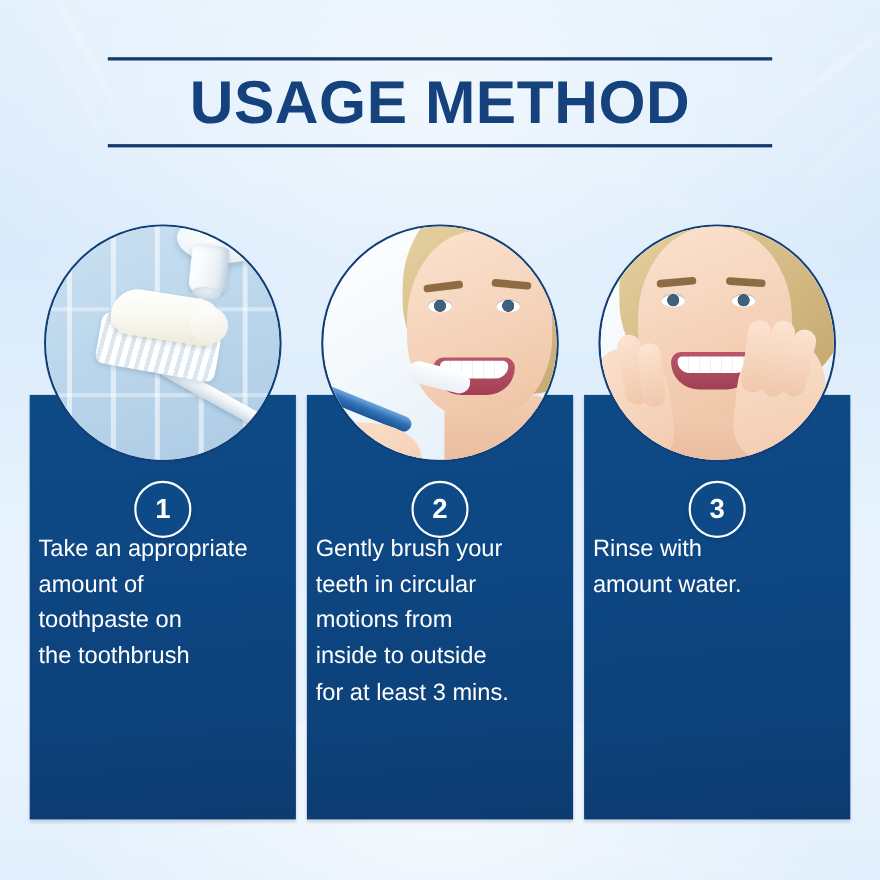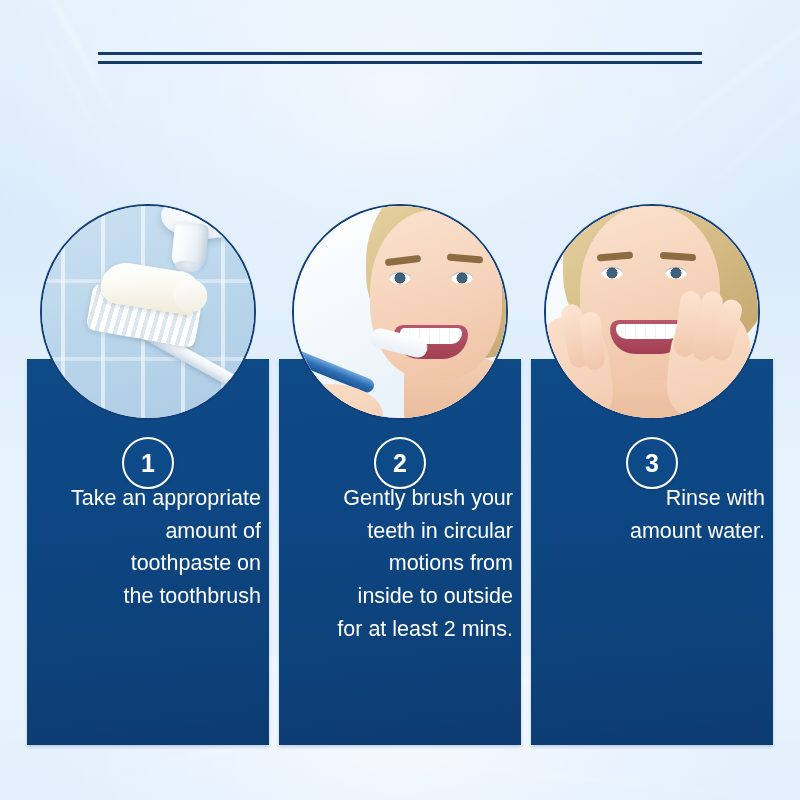--- a/index.html
+++ b/index.html
@@ -276,21 +276,21 @@
     font-weight: bold;
     line-height: 1;
   }
   .card-text {
     position: absolute;
     left: 8px;
     right: 8px;
     top: 278px;
     z-index: 4;
     color: #ffffff;
-    text-align: right;
+    text-align: left;
     font-size: 21.5px;
     line-height: 1.52;
     white-space: pre-line;
   }
 </style>
 </head>
 <body>
 
 <div class="bg">
   <div class="bg-glow-top"></div>
@@ -301,20 +301,21 @@
   <div class="bg-streak streak-9"></div>
   <div class="bg-glow-bottom"></div>
   <div class="bg-streak streak-5"></div>
   <div class="bg-streak streak-6"></div>
   <div class="bg-streak streak-7"></div>
   <div class="bg-streak streak-8"></div>
 </div>
 
 <div class="header">
   <div class="rule rule-top"></div>
+  <div class="title">USAGE METHOD</div>
   <div class="rule rule-bottom"></div>
 </div>
 
 <div class="cards">
 
   <div class="card">
     <div class="card-panel"></div>
     <div class="card-photo">
       <div class="photo-inner">
         <div class="tile-wall"></div>
@@ -354,21 +355,21 @@
         <div class="hand" style="left:-14%;top:84%;width:56%;height:34%;"></div>
       </div>
     </div>
     <div class="card-badge">
       <span>2</span>
     </div>
     <div class="card-text">Gently brush your
 teeth in circular
 motions from
 inside to outside
-for at least 2 mins.</div>
+for at least 3 mins.</div>
   </div>
 
   <div class="card">
     <div class="card-panel"></div>
     <div class="card-photo">
       <div class="photo-inner portrait">
         <div class="sky"></div>
         <div class="hair" style="left:8%;top:-22%;width:98%;height:96%;"></div>
         <div class="neck" style="left:26%;top:74%;width:48%;height:32%;border-radius:18px;"></div>
         <div class="face" style="left:16%;top:0%;width:66%;height:82%;"></div>

